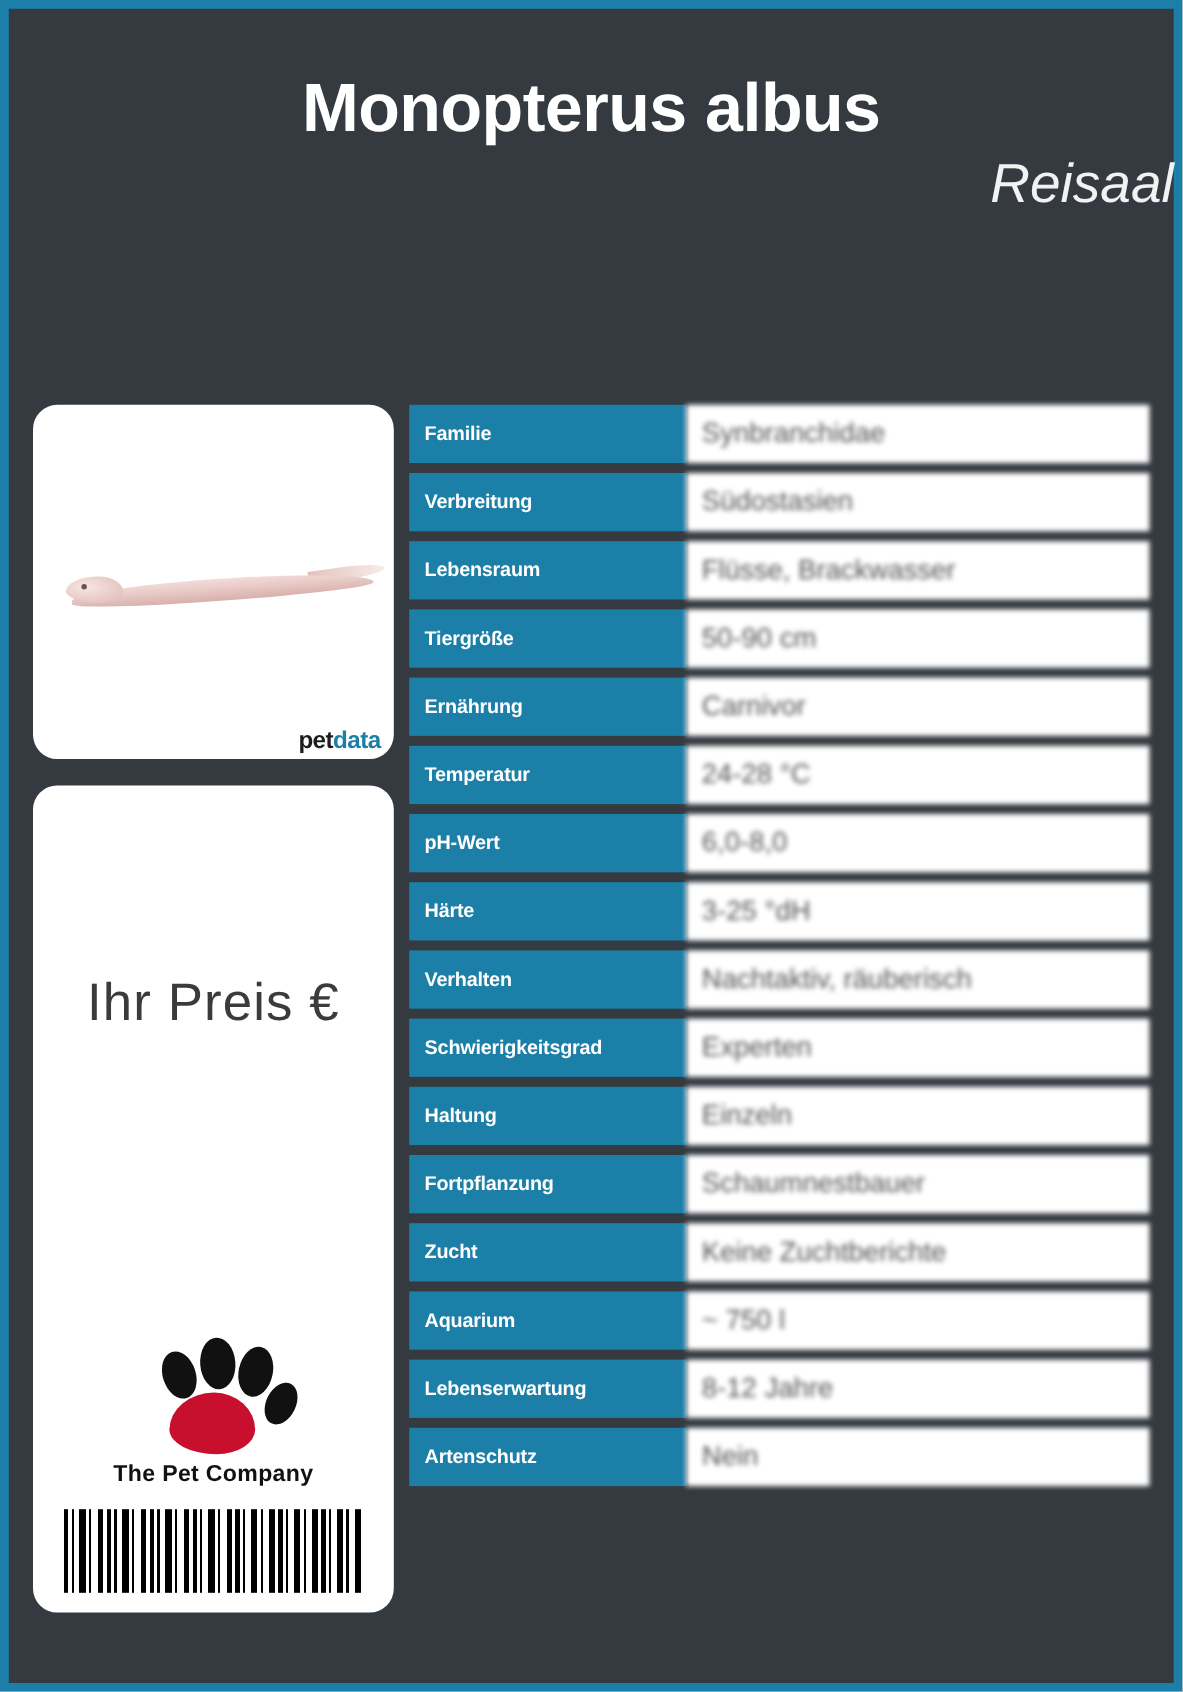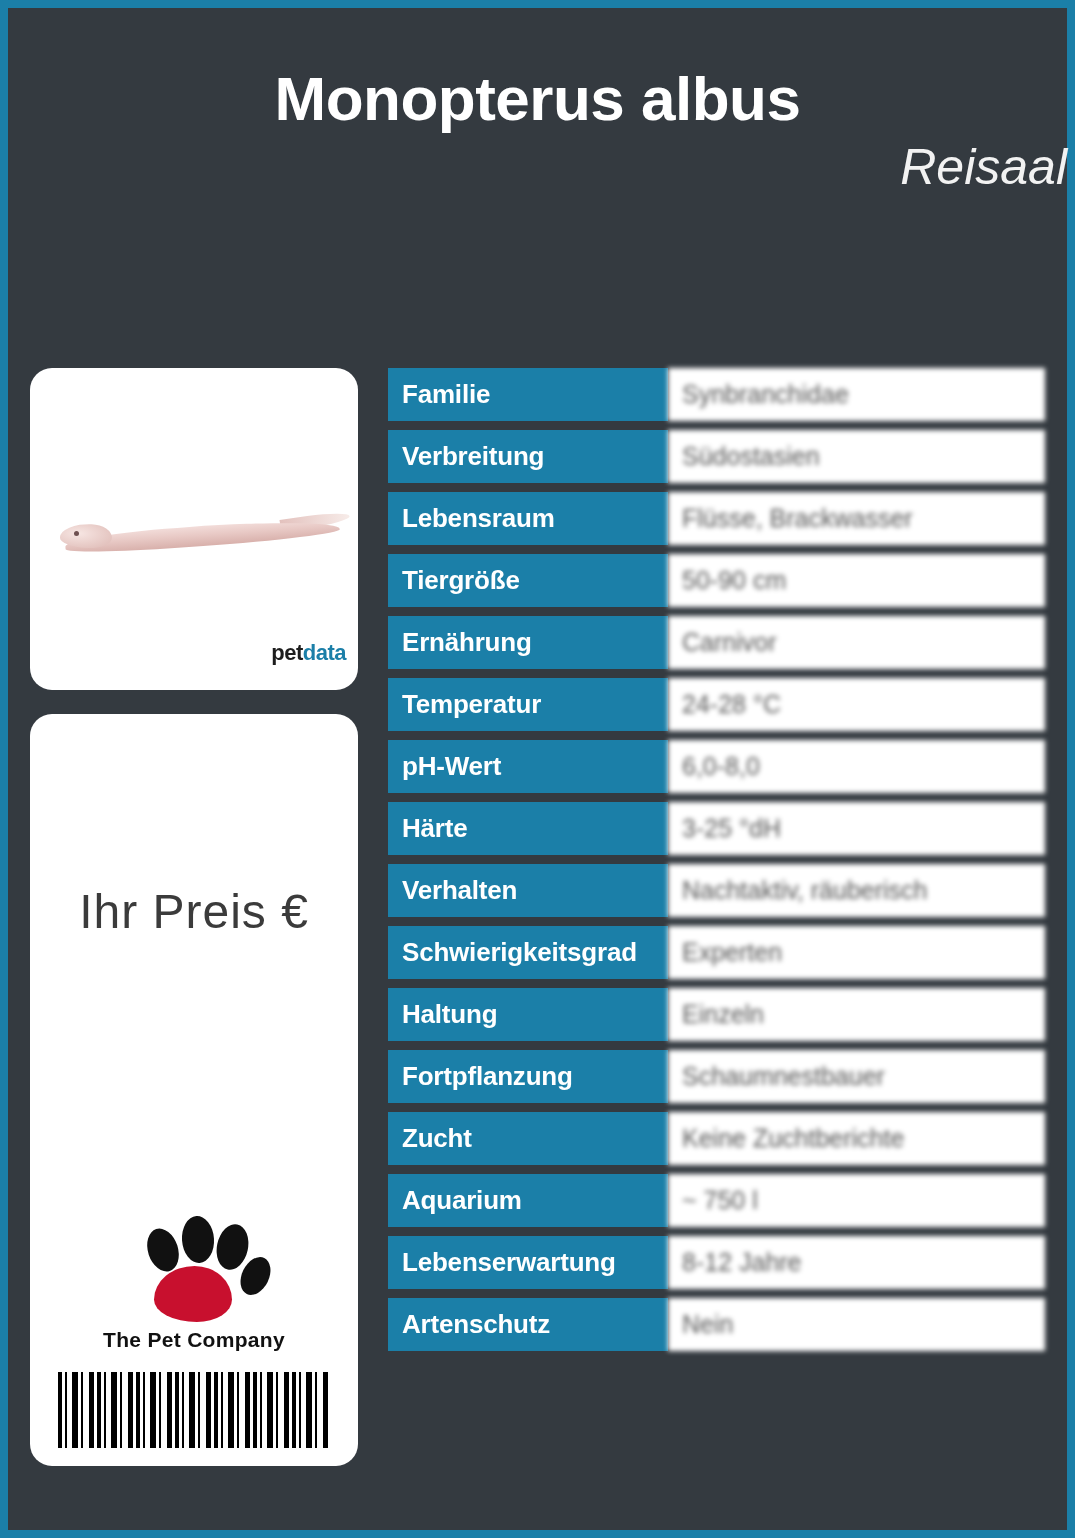--- a/index.html
+++ b/index.html
@@ -122,21 +122,21 @@
     left: 44px;
     top: 43px;
     width: 5px;
     height: 5px;
     background: #6f5050;
     border-radius: 50%;
   }
   .petdata {
     position: absolute;
     right: 12px;
-    bottom: 24px;
+    bottom: 4px;
     font-size: 22px;
     font-weight: bold;
     letter-spacing: -0.5px;
   }
   .petdata .pd-dark { color: #1d1d1d; }
   .petdata .pd-blue { color: #1b7fa8; }
   
   .price-panel {
     position: relative;
     width: 328px;
@@ -212,31 +212,30 @@
     flex-direction: column;
     gap: 9px;
   }
   .row {
     display: flex;
     flex-direction: row;
     height: 53px;
     align-items: stretch;
   }
   .row .label {
-    width: 280px;
+    width: 252px;
     background: #1b7fa8;
     color: #ffffff;
-    font-size: 26px;
+    font-size: 18px;
     font-weight: bold;
     display: flex;
     align-items: center;
     padding-left: 14px;
     box-sizing: border-box;
     letter-spacing: -0.2px;
-    margin-left: 16px;
   }
   .row .value {
     flex: 1;
     background: #ffffff;
     color: #555555;
     font-size: 25px;
     display: flex;
     align-items: center;
     padding-left: 14px;
     box-sizing: border-box;

